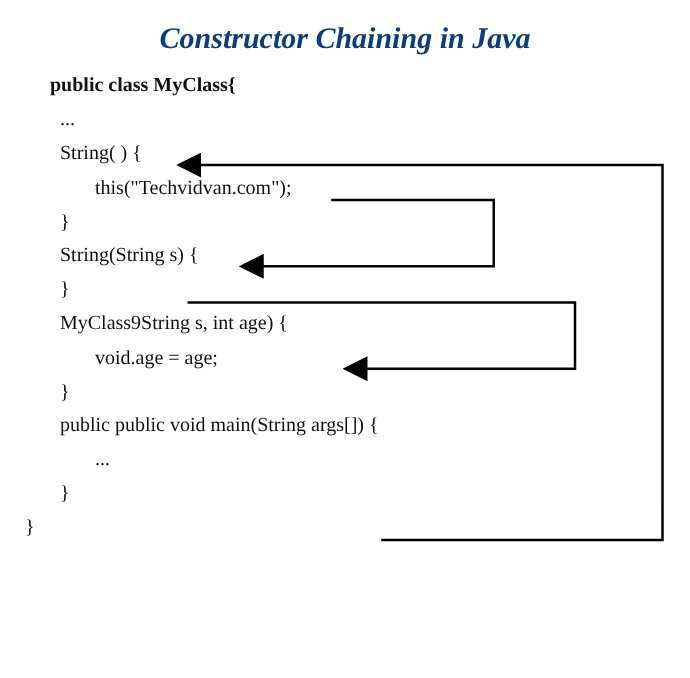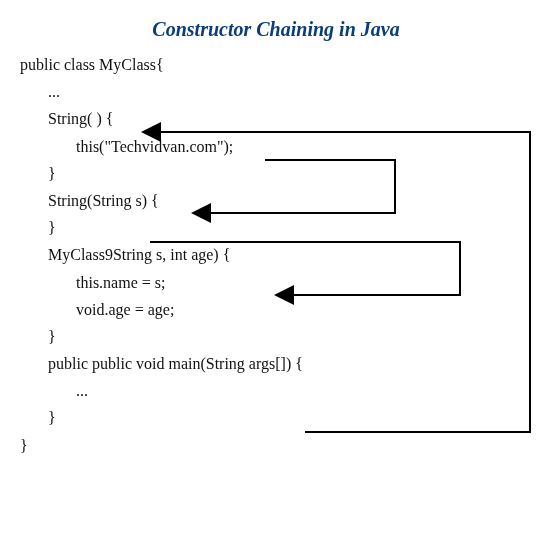--- a/index.html
+++ b/index.html
@@ -9,33 +9,33 @@
     font-family: Georgia, 'Times New Roman', serif;
     width: 552px;
     height: 542px;
     position: relative;
     overflow: hidden;
   }
   .title {
     color: #0a3d7a;
     font-style: italic;
     font-weight: bold;
-    font-size: 20px;
+    font-size: 24px;
     text-align: center;
     padding-top: 18px;
     padding-bottom: 10px;
   }
   .code {
     font-family: Georgia, 'Times New Roman', serif;
     font-size: 16px;
     color: #111;
     line-height: 1.7;
     padding-left: 20px;
   }
-  .bold { font-weight: normal; }
+  .bold { font-weight: bold; margin-left: 20px; }
   .ind1 { padding-left: 28px; }
   .ind2 { padding-left: 56px; }
   svg.arrows {
     position: absolute;
     top: 0;
     left: 0;
     pointer-events: none;
   }
 </style>
 </head>
@@ -45,21 +45,20 @@
 
 <div class="code">
   <div class="bold">public class MyClass{</div>
   <div class="ind1">...</div>
   <div class="ind1">String( ) {</div>
   <div class="ind2">this("Techvidvan.com");</div>
   <div class="ind1">}</div>
   <div class="ind1">String(String s) {</div>
   <div class="ind1">}</div>
   <div class="ind1">MyClass9String s, int age) {</div>
-  <div class="ind2">this.name = s;</div>
   <div class="ind2">void.age = age;</div>
   <div class="ind1">}</div>
   <div class="ind1">public public void main(String args[]) {</div>
   <div class="ind2">...</div>
   <div class="ind1">}</div>
   <div>}</div>
 </div>
 
 <svg class="arrows" width="552" height="542">
   <defs>

